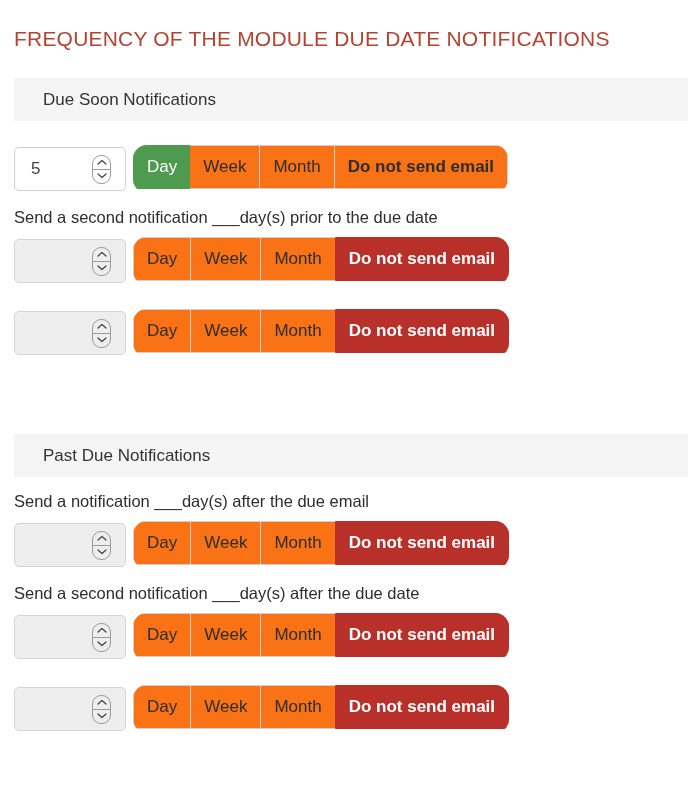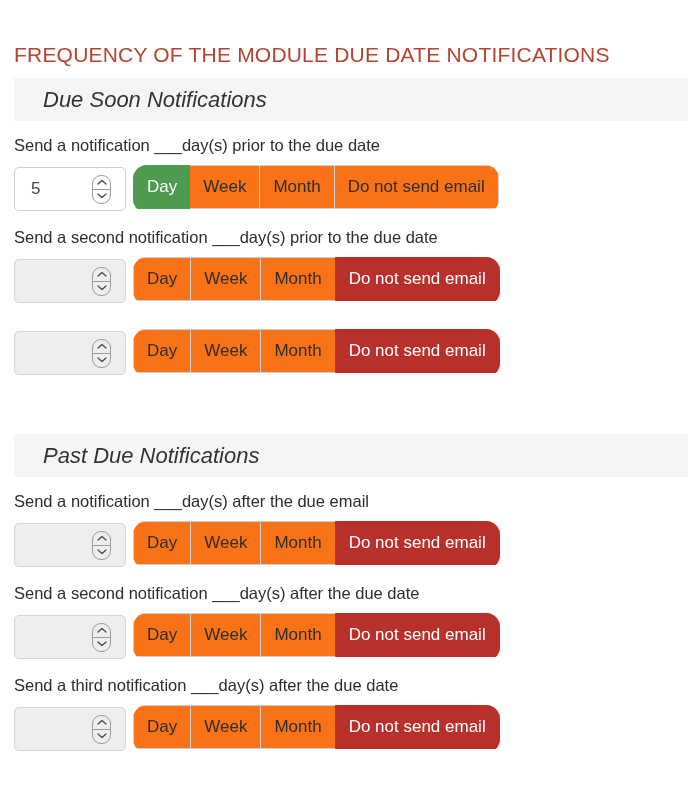--- a/index.html
+++ b/index.html
@@ -21,21 +21,21 @@
     position: relative;
     width: 688px;
     height: 806px;
     box-sizing: border-box;
   }
 
   
   .page-title {
     position: absolute;
     left: 14px;
-    top: 28px;
+    top: 12px;
     font-size: 21px;
     line-height: 26px;
     letter-spacing: 0.2px;
     color: #b5432f;
     font-weight: 400;
     white-space: nowrap;
   }
 
   
   .section {
@@ -50,25 +50,24 @@
     margin-left: 14px;
     width: 674px;
     height: 43px;
     background: #f5f5f5;
     box-sizing: border-box;
     display: flex;
     align-items: center;
   }
   .section-header-label {
     padding-left: 29px;
-    font-size: 22px;
+    font-size: 17px;
     line-height: 22px;
     color: #333333;
     font-weight: 400;
-    font-style: italic;
   }
 
   
   .row {
     position: relative;
     margin-left: 14px;
     padding-top: 14px;
   }
   .row-label {
     font-size: 16.5px;
@@ -152,20 +151,21 @@
     line-height: 20px;
     background: #f97316;
     color: #2d2d2d;
     border: 1px solid #cfcfcf;
     border-right-width: 0;
     white-space: nowrap;
     cursor: pointer;
   }
   .seg-btn:last-child {
     border-right-width: 1px;
+    font-weight: bold;
   }
   .seg-btn.first {
     border-top-left-radius: 5px;
     border-bottom-left-radius: 5px;
   }
   .seg-btn.last {
     border-top-right-radius: 5px;
     border-bottom-right-radius: 5px;
   }
   .seg-btn.active-green {
@@ -188,21 +188,20 @@
 
 <div class="page">
 
   <h1 class="page-title">FREQUENCY OF THE MODULE DUE DATE NOTIFICATIONS</h1>
 
   <div class="section section-due-soon">
       <div class="section-header">
         <div class="section-header-label">Due Soon Notifications</div>
       </div>
       <div class="row">
-        <div class="row-label">Send a notification ___day(s) prior to the due date</div>
         <div class="row-controls">
           <div class="spinner">
             <div class="spinner-value">5</div>
             <div class="spinner-buttons">
               <div class="spinner-btn up">
                 <svg width="10" height="6" viewBox="0 0 10 6" fill="none">
                   <path d="M1 5 L5 1.4 L9 5" stroke="#4a4a4a" stroke-width="1.3" stroke-linecap="round" stroke-linejoin="round"></path>
                 </svg>
               </div>
               <div class="spinner-btn down">
@@ -323,21 +322,20 @@
           </div>
           <div class="btn-group">
             <div class="seg-btn first">Day</div>
             <div class="seg-btn">Week</div>
             <div class="seg-btn">Month</div>
             <div class="seg-btn last active-red">Do not send email</div>
           </div>
         </div>
       </div>
       <div class="row">
-        <div class="row-label">Send a third notification ___day(s) after the due date</div>
         <div class="row-controls">
           <div class="spinner disabled">
             <div class="spinner-value"></div>
             <div class="spinner-buttons">
               <div class="spinner-btn up">
                 <svg width="10" height="6" viewBox="0 0 10 6" fill="none">
                   <path d="M1 5 L5 1.4 L9 5" stroke="#4a4a4a" stroke-width="1.3" stroke-linecap="round" stroke-linejoin="round"></path>
                 </svg>
               </div>
               <div class="spinner-btn down">

